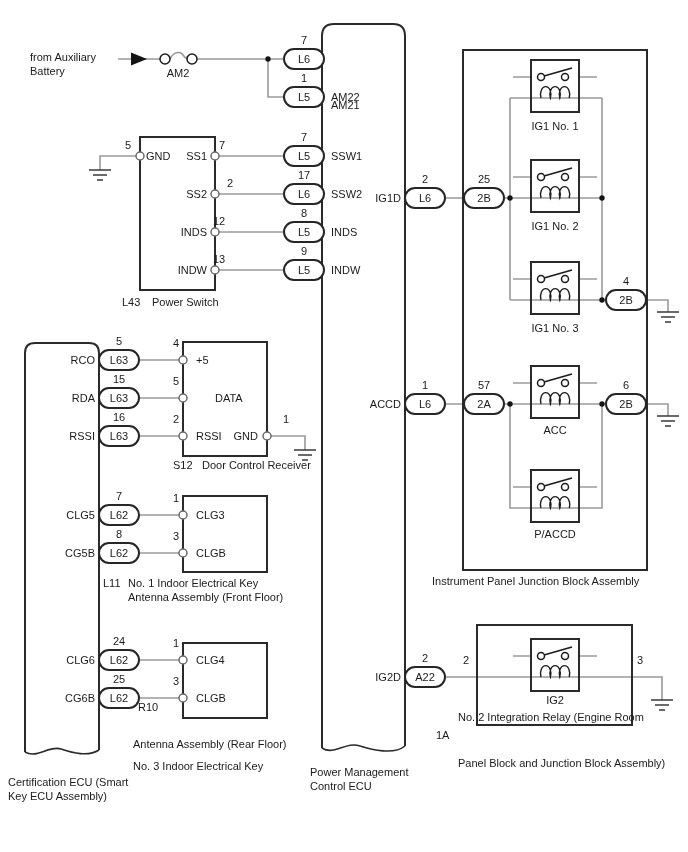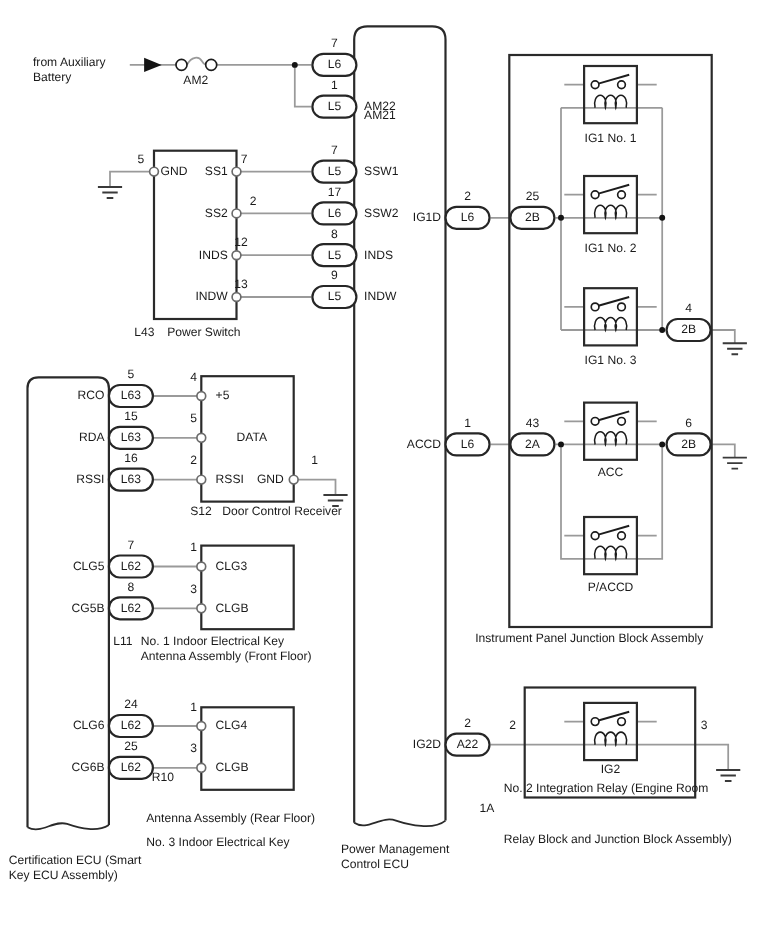--- a/index.html
+++ b/index.html
@@ -200,21 +200,21 @@
       <div class="lbl r" style="left: 251px; top: 671px;">IG2D</div>
       <div class="lbl c" style="left: 480px; top: 120px;">IG1 No. 1</div>
       <div class="lbl c" style="left: 480px; top: 220px;">IG1 No. 2</div>
       <div class="lbl c" style="left: 480px; top: 322px;">IG1 No. 3</div>
       <div class="lbl c" style="left: 480px; top: 424px;">ACC</div>
       <div class="lbl c" style="left: 480px; top: 528px;">P/ACCD</div>
       <div class="lbl c" style="left: 480px; top: 694px;">IG2</div>
       <div class="lbl l" style="left: 432px; top: 575px;">Instrument Panel Junction Block Assembly</div>
       <div class="lbl l" style="left: 436px; top: 729px;">1A</div>
       <div class="lbl l" style="left: 458px; top: 711px;">No. 2 Integration Relay (Engine Room</div>
-      <div class="lbl l" style="left: 458px; top: 757px;">Relay Block and Junction Block Assembly)</div>
+      <div class="lbl l" style="left: 458px; top: 757px;">Panel Block and Junction Block Assembly)</div>
       <div class="lbl l" style="left: 8px; top: 776px;">Certification ECU (Smart</div>
       <div class="lbl l" style="left: 8px; top: 790px;">Key ECU Assembly)</div>
       <div class="lbl l" style="left: 310px; top: 766px;">Power Management</div>
       <div class="lbl l" style="left: 310px; top: 780px;">Control ECU</div>
       <div class="oval" style="left: 283px; top: 48px;">L6</div>
       <div class="pinnum" style="left: 284px; top: 34px;">7</div>
       <div class="oval" style="left: 283px; top: 86px;">L5</div>
       <div class="pinnum" style="left: 284px; top: 72px;">1</div>
       <div class="oval" style="left: 283px; top: 145px;">L5</div>
       <div class="pinnum" style="left: 284px; top: 131px;">7</div>
@@ -240,21 +240,21 @@
       <div class="pinnum" style="left: 99px; top: 673px;">25</div>
       <div class="oval" style="left: 404px; top: 187px;">L6</div>
       <div class="pinnum" style="left: 405px; top: 173px;">2</div>
       <div class="oval" style="left: 463px; top: 187px;">2B</div>
       <div class="pinnum" style="left: 464px; top: 173px;">25</div>
       <div class="oval" style="left: 605px; top: 289px;">2B</div>
       <div class="pinnum" style="left: 606px; top: 275px;">4</div>
       <div class="oval" style="left: 404px; top: 393px;">L6</div>
       <div class="pinnum" style="left: 405px; top: 379px;">1</div>
       <div class="oval" style="left: 463px; top: 393px;">2A</div>
-      <div class="pinnum" style="left: 464px; top: 379px;">43</div>
+      <div class="pinnum" style="left: 464px; top: 379px;">57</div>
       <div class="oval" style="left: 605px; top: 393px;">2B</div>
       <div class="pinnum" style="left: 606px; top: 379px;">6</div>
       <div class="oval" style="left: 404px; top: 666px;">A22</div>
       <div class="pinnum" style="left: 405px; top: 652px;">2</div>
       <div class="pinnum" style="left: 108px; top: 139px;">5</div>
       <div class="pinnum" style="left: 202px; top: 139px;">7</div>
       <div class="pinnum" style="left: 210px; top: 177px;">2</div>
       <div class="pinnum" style="left: 199px; top: 215px;">12</div>
       <div class="pinnum" style="left: 199px; top: 253px;">13</div>
       <div class="pinnum" style="left: 156px; top: 337px;">4</div>

